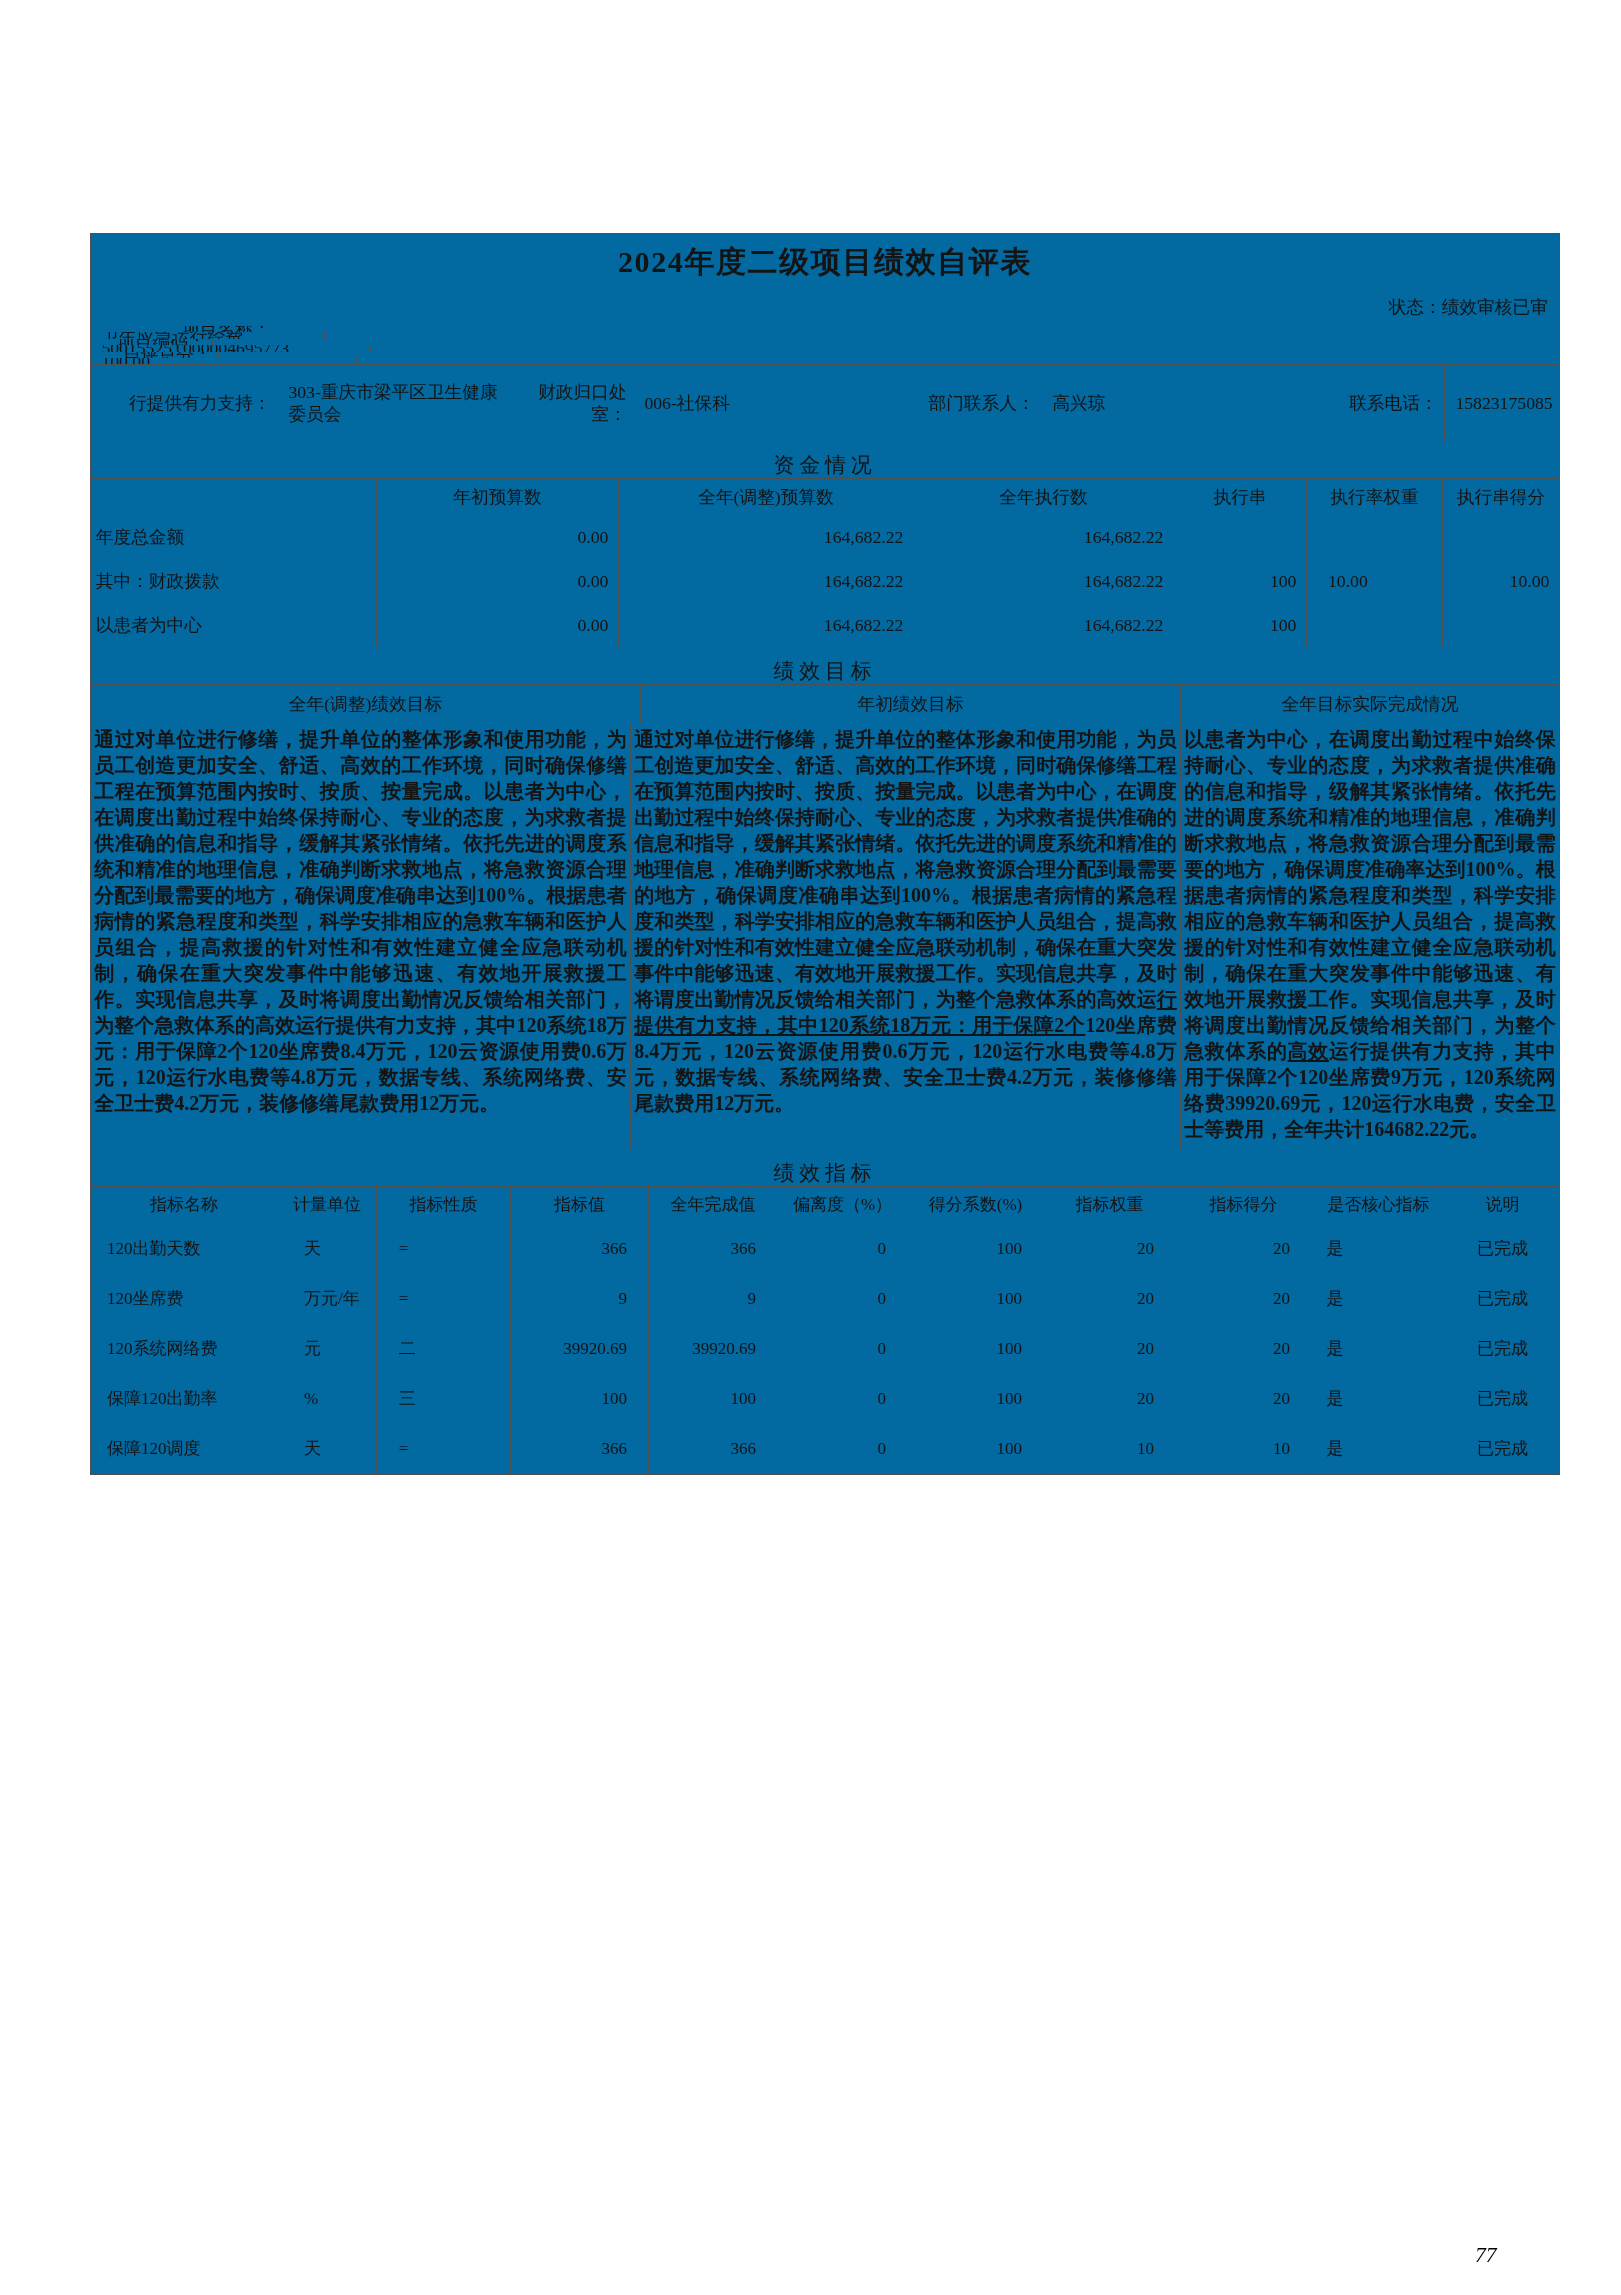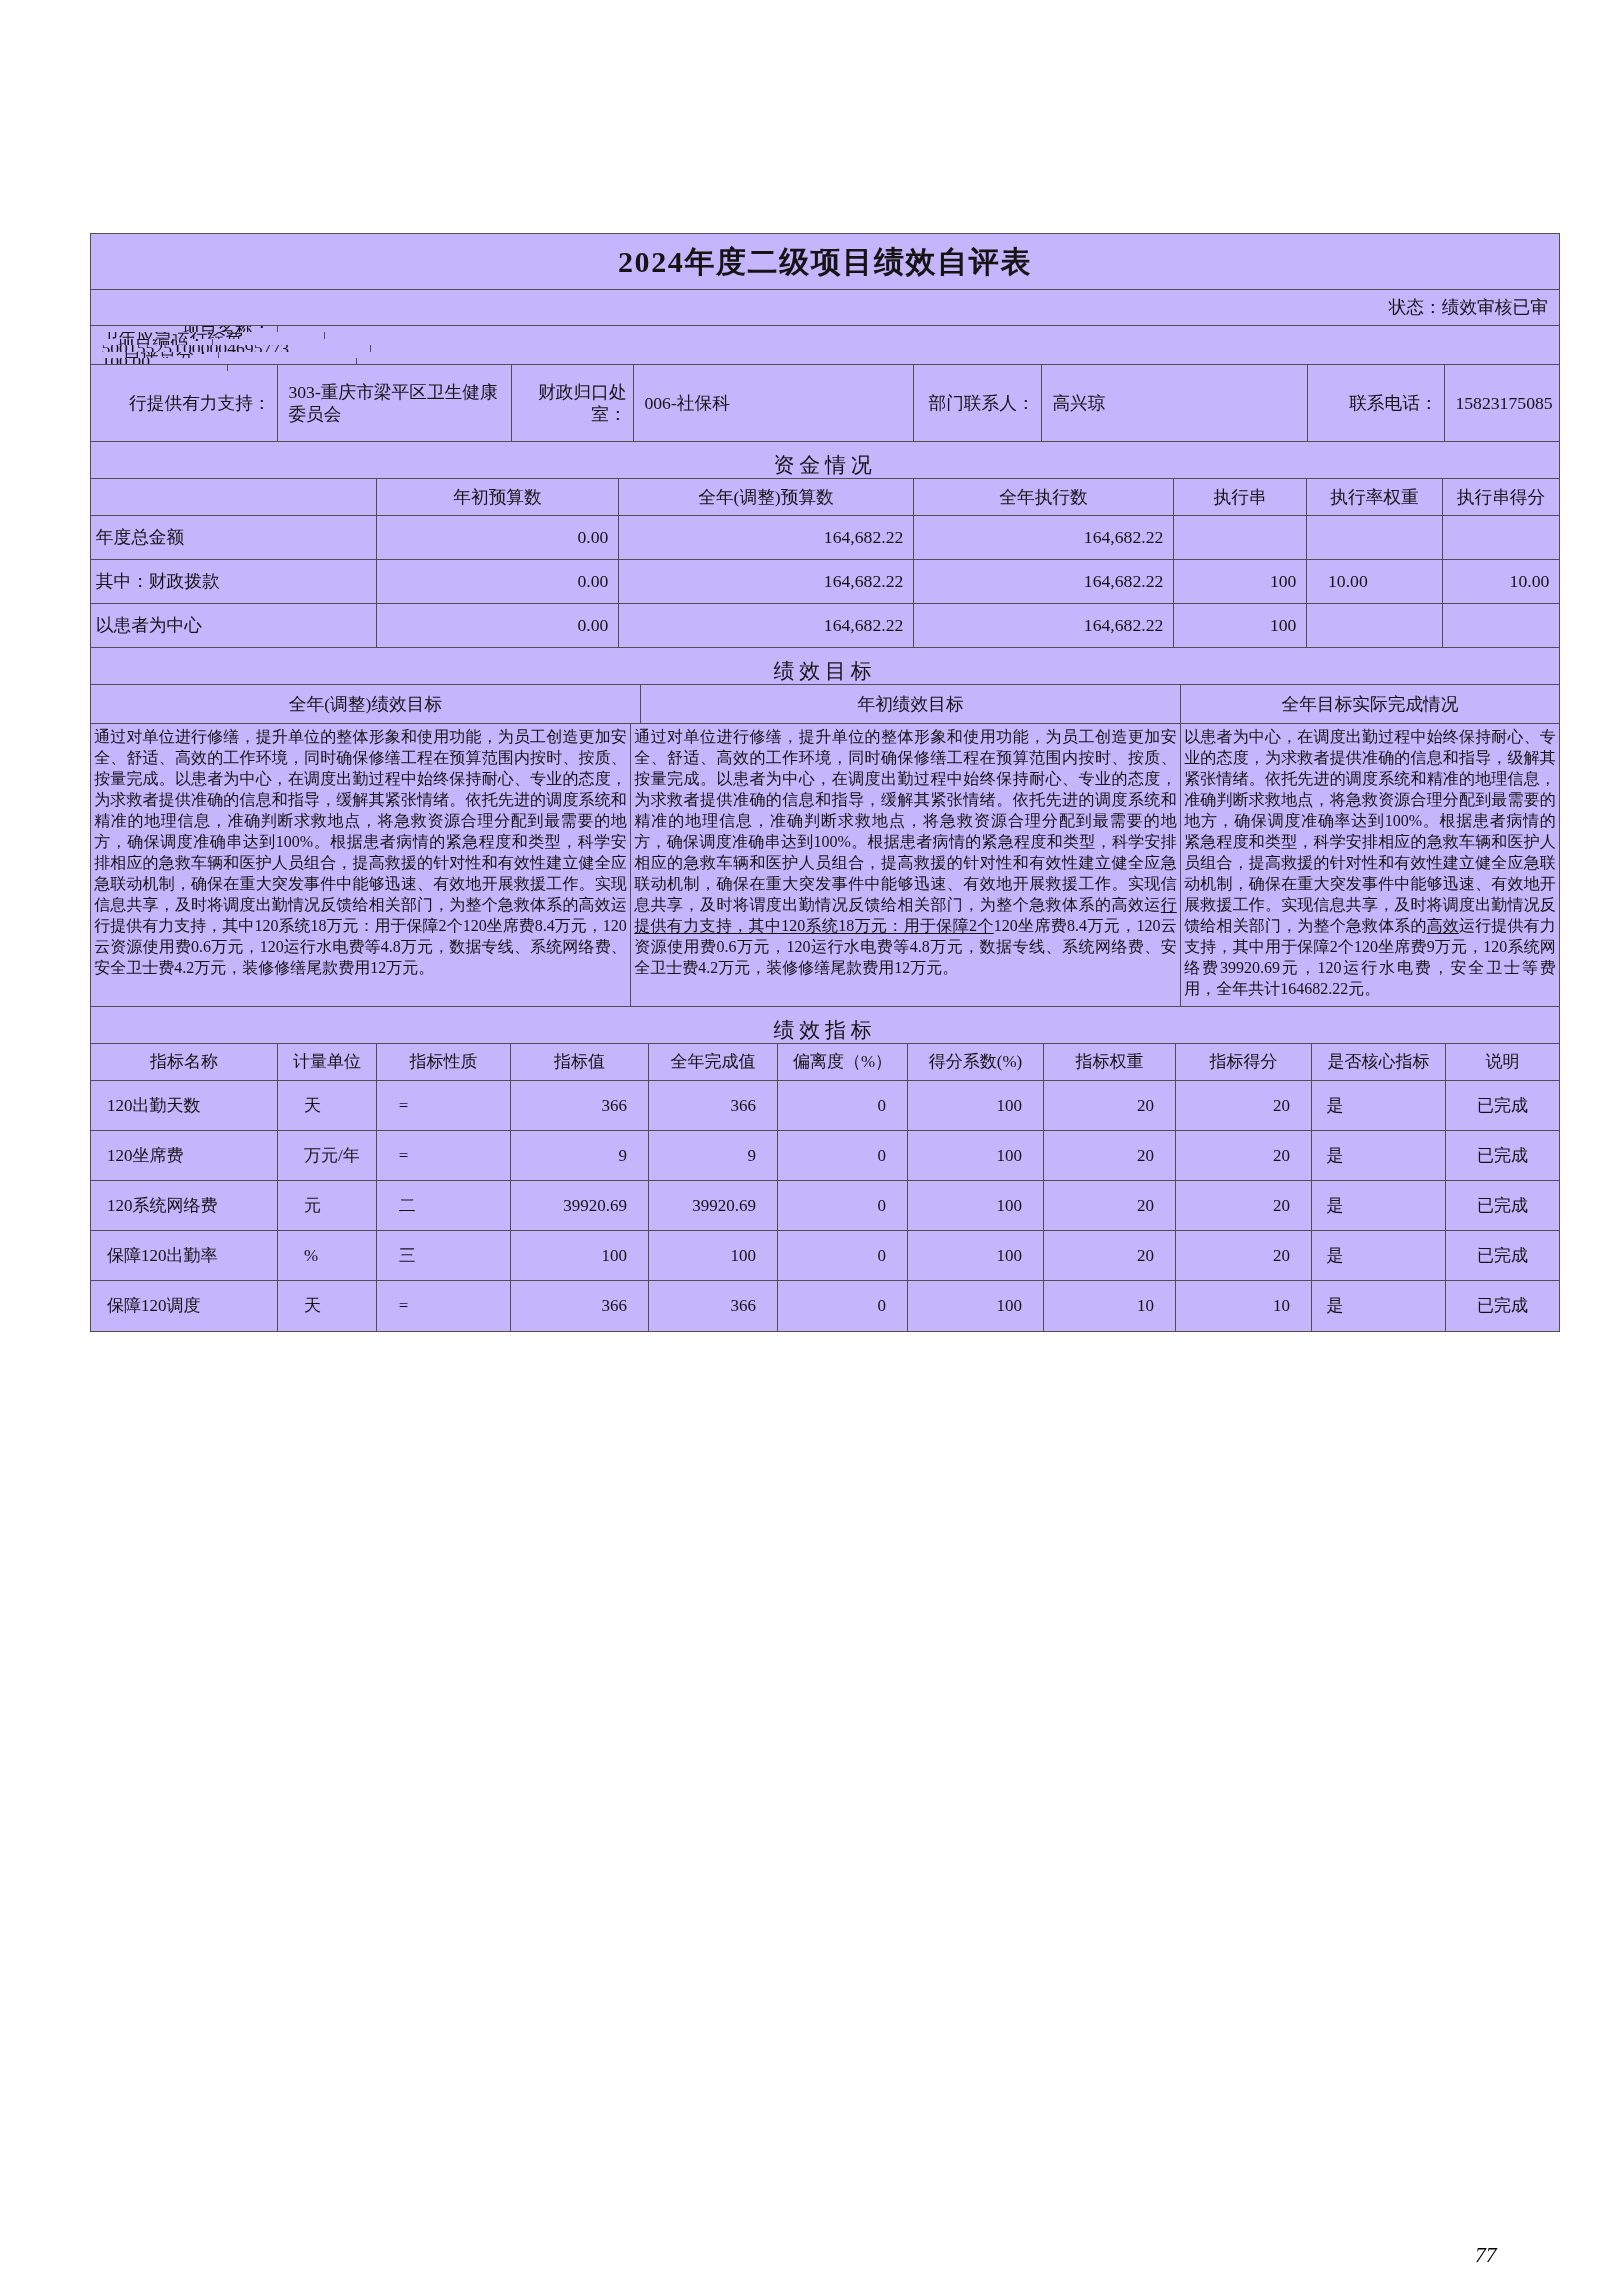--- a/index.html
+++ b/index.html
@@ -3,21 +3,21 @@
 <meta charset="utf-8">
 <style>
   html,body{margin:0;padding:0;}
   body{
     width:1621px;height:2295px;background:#ffffff;position:relative;
     font-family:"Liberation Serif","DejaVu Serif",serif;color:#141414;
     -webkit-font-smoothing:antialiased;
   }
   .doc{
     position:absolute;left:90px;top:233px;width:1470px;
-    border:0.8px solid #4f4f4f;box-sizing:border-box;background:#c4b5fd;
+    border:0.8px solid #4f4f4f;box-sizing:border-box;background:#0369a1;
   }
   .row{display:flex;border-bottom:0.8px solid #4f4f4f;box-sizing:border-box;}
   .row:last-child{border-bottom:none;}
   .cell{
     box-sizing:border-box;border-right:0.8px solid #4f4f4f;
     display:flex;align-items:center;font-size:17.7px;line-height:1.25;
     overflow:hidden;
   }
   .cell:last-child{border-right:none;}
   .title-row{height:56px;}
@@ -38,22 +38,23 @@
   .fund-row{height:44px;}
   .c-f0{width:286px;} .c-f1{width:242px;} .c-f2{width:295px;} .c-f3{width:260px;}
   .c-f4{width:133px;} .c-f5{width:136px;} .c-f6{width:117px;flex:1;}
   .fund-row .rowlbl{justify-content:flex-start;padding-left:4.8px;}
   .num-r{justify-content:flex-end;padding-right:9.6px;}
   .num-l{justify-content:flex-start;padding-left:21px;}
   .goal-head{height:39px;}
   .goal-head .cell{justify-content:center;}
   .c-g0{width:540px;} .c-g1{width:550px;} .c-g2{width:380px;flex:1;}
   .goal-body .cell{
-    display:block;font-size:16px;line-height:21px;text-align:justify;
+    display:block;font-size:20px;line-height:26px;text-align:justify;
     padding:2.4px 3.2px 6.4px 3.2px;
+    font-weight:bold;
   }
   .goal-body u{text-decoration:underline;text-underline-offset:2.4px;}
   .ind-head{height:37px;}
   .ind-head .cell{justify-content:center;text-align:center;font-size:17px;}
   .ind-row{height:50px;}
   .ind-row .cell{font-size:17px;}
   .c-n0{width:187px;} .c-n1{width:99px;} .c-n2{width:134px;} .c-n3{width:138px;}
   .c-n4{width:129px;} .c-n5{width:130px;} .c-n6{width:136px;} .c-n7{width:132px;}
   .c-n8{width:136px;} .c-n9{width:134px;} .c-n10{width:114px;flex:1;}
   .name-l{justify-content:flex-start;padding-left:16px;}

